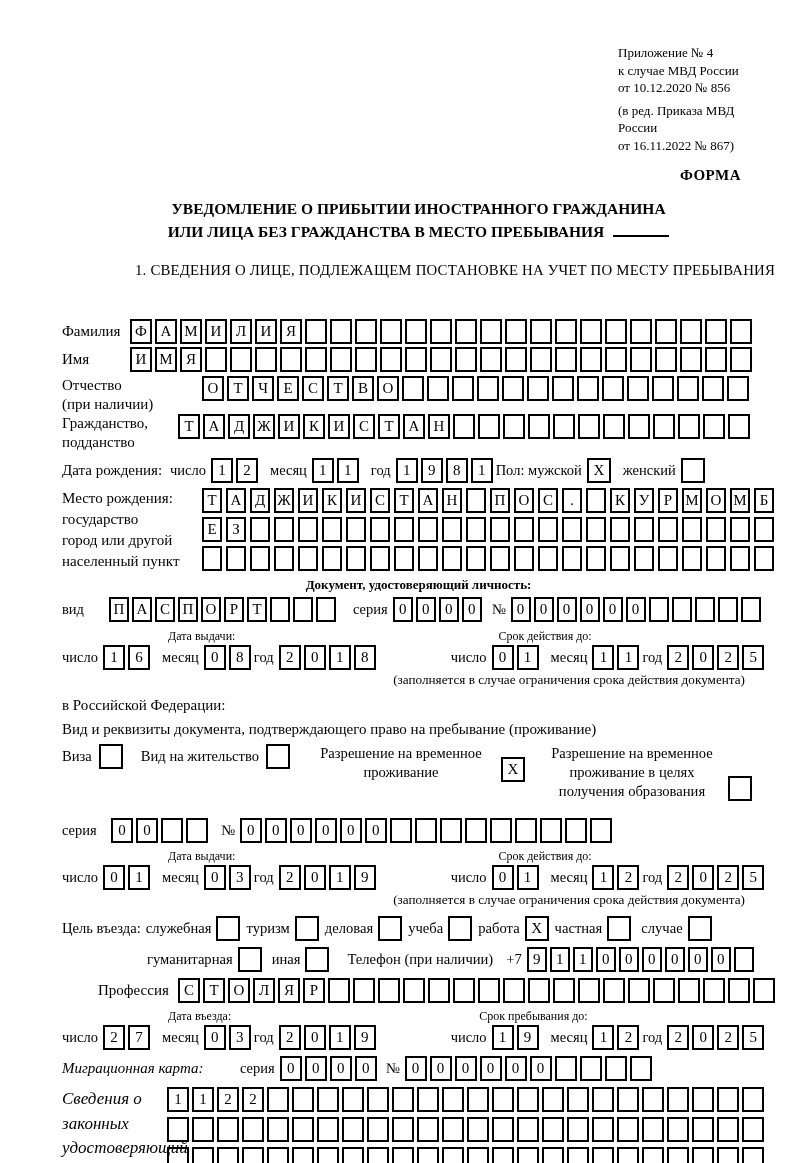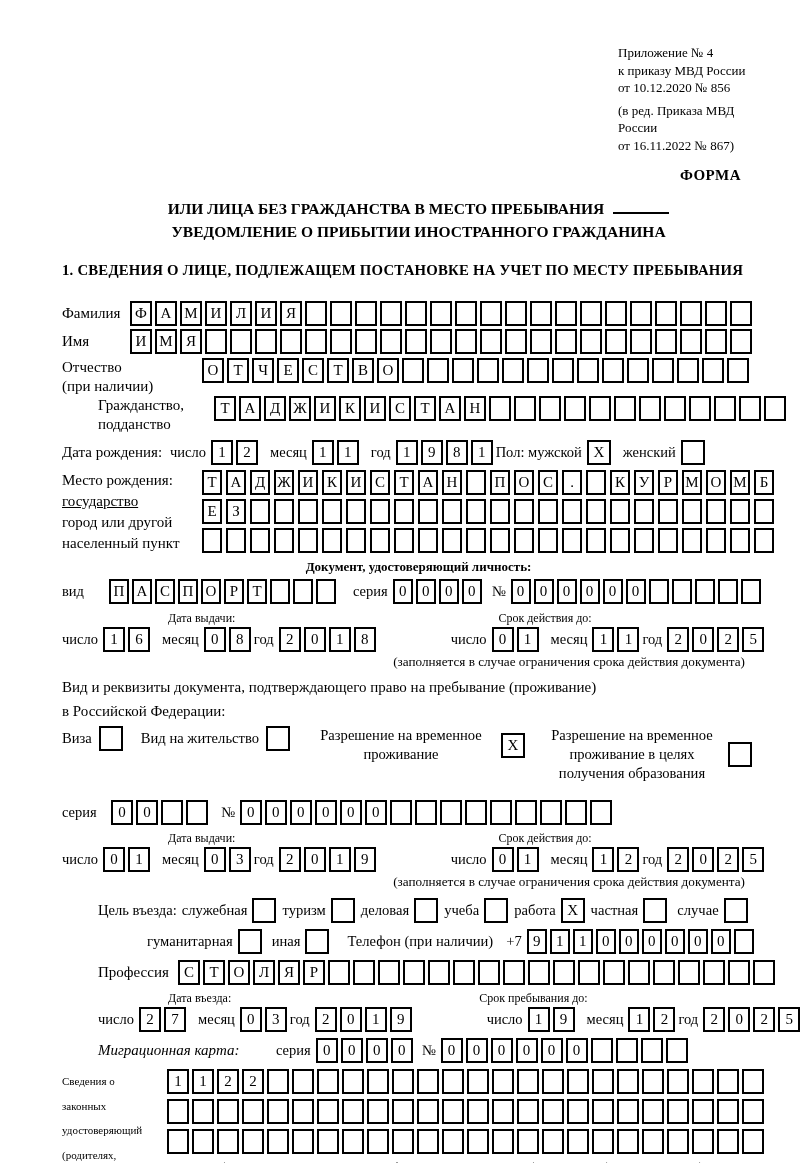--- a/index.html
+++ b/index.html
@@ -3,70 +3,70 @@
 <meta charset="utf-8">
 <style>
   html,body{margin:0;padding:0;background:#fff;}
   .page{position:relative;width:800px;height:1163px;box-sizing:border-box;background:#fff;
         color:#000;font-family:"Liberation Serif",serif;padding:44px 25px 0 62px;overflow:hidden;}
   .hdr{margin-left:556px;font-size:13px;line-height:17.5px;}
   .hdr-gap{height:5px;}
   .forma{font-weight:bold;font-size:15px;text-align:right;padding-right:34px;margin-top:13px;margin-bottom:13px;letter-spacing:.5px;}
   .title{text-align:center;font-weight:bold;font-size:15.5px;line-height:23px;margin-bottom:19px;}
   .tunder{display:inline-block;width:56px;border-bottom:2px solid #000;height:13px;margin-left:9px;}
-  .sech{font-weight:bold;font-size:14.8px;letter-spacing:.2px;margin-bottom:22px;white-space:nowrap;}
+  .sech{font-weight:normal;font-size:14.8px;letter-spacing:.2px;margin-bottom:40px;white-space:nowrap;text-align:right;}
   .row{display:flex;align-items:flex-start;}
   .ai-c{align-items:center;}
   .lbl{font-size:15px;line-height:19px;flex:0 0 auto;}
   .w68{width:68px;} .w140{width:140px;} .w116{width:116px;} .w105{width:105px;} .w150{width:152px;font-style:italic;}
   .cells{display:flex;flex:0 0 auto;}
   .cell{box-sizing:border-box;flex:0 0 auto;width:22px;height:25px;border:2px solid #000;margin-right:3px;
         text-align:center;font-size:15px;line-height:21px;font-family:"Liberation Serif",serif;}
   .c23 .cell{width:20px;margin-right:3px;}
   .c24 .cell{width:20px;margin-right:4px;}
   .cb{box-sizing:border-box;flex:0 0 auto;display:inline-block;width:24px;height:25px;border:2px solid #000;
       text-align:center;font-size:15px;line-height:21px;}
-  .mb3{margin-bottom:3px;} .mb4{margin-bottom:4px;} .mb5{margin-bottom:5px;} .mb6{margin-bottom:6px;margin-left:36px;} .mb8{margin-bottom:8px;}
+  .mb3{margin-bottom:3px;} .mb4{margin-bottom:4px;} .mb5{margin-bottom:5px;} .mb6{margin-bottom:6px;} .mb8{margin-bottom:8px;}
   .dgl{font-size:14.5px;line-height:25px;margin-right:5px;flex:0 0 auto;}
   .mlg{margin-left:9px;}
   .gap72{width:72px;flex:0 0 auto;}
   .dates-headrow{display:flex;font-size:12px;line-height:18px;}
   .dh1{margin-left:106px;} .dh2{margin-left:263px;} .dh2b{margin-left:248px;}
   .note{font-size:13.2px;line-height:16px;text-align:right;padding-right:30px;margin-top:2px;}
   .intro{font-size:15px;line-height:19px;margin-bottom:5px;}
-  .opt{display:flex;align-items:center;flex:0 0 auto;}
+  .opt{display:flex;align-items:flex-end;flex:0 0 auto;}
   .opt-lbl{font-size:14.6px;line-height:19px;margin-right:7px;}
   .opt-c{text-align:center;}
   .w185{width:186px;} .w178{width:178px;}
   .g18{width:18px;flex:0 0 auto;} .g10{width:10px;flex:0 0 auto;} .g6{width:6px;flex:0 0 auto;}
   .pp{font-size:14.6px;line-height:25px;margin-right:5px;flex:0 0 auto;}
   .ind85{margin-left:85px;align-items:flex-end;}
   .repcol{flex:0 0 auto;}
   .repnote{font-size:13.2px;line-height:16px;text-align:center;width:590px;margin-top:3px;}
-  .replbl div{font-size:11px;line-height:24.5px;}
+  .replbl div{font-size:17px;line-height:24.5px;font-style:italic;}
 </style>
 </head>
 <body>
 
 <div class="page">
 
   <div class="hdr">
     <div>Приложение № 4</div>
-    <div>к приказу МВД России</div>
+    <div>к случае МВД России</div>
     <div>от 10.12.2020 № 856</div>
     <div class="hdr-gap"></div>
     <div>(в ред. Приказа МВД России</div>
     <div>от 16.11.2022 № 867)</div>
   </div>
 
   <div class="forma">ФОРМА</div>
 
   <div class="title">
+    <div>УВЕДОМЛЕНИЕ О ПРИБЫТИИ ИНОСТРАННОГО ГРАЖДАНИНА</div>
     <div><span>ИЛИ ЛИЦА БЕЗ ГРАЖДАНСТВА В МЕСТО ПРЕБЫВАНИЯ</span><span class="tunder"></span></div>
-    <div>УВЕДОМЛЕНИЕ О ПРИБЫТИИ ИНОСТРАННОГО ГРАЖДАНИНА</div>
   </div>
 
   <div class="sech">1. СВЕДЕНИЯ О ЛИЦЕ, ПОДЛЕЖАЩЕМ ПОСТАНОВКЕ НА УЧЕТ ПО МЕСТУ ПРЕБЫВАНИЯ</div>
 
   <div class="row ai-c mb3">
     <span class="lbl w68">Фамилия</span>
     <span class="cells">
         <span class="cell">Ф</span>
         <span class="cell">А</span>
         <span class="cell">М</span>
@@ -210,21 +210,21 @@
       </span>
     <span class="dgl" style="">Пол: мужской</span>
     <span class="cb">X</span>
     <span class="dgl" style="margin-left:12px;">женский</span>
     <span class="cb"></span>
   </div>
 
   <div class="row mb3">
     <span class="lbl w140">
       <div style="line-height:21px;">Место рождения:</div>
-      <div style="line-height:21px;text-decoration:underline;">государство</div>
+      <div style="line-height:21px;">государство</div>
       <div style="line-height:21px;">город или другой</div>
       <div style="line-height:21px;">населенный пункт</div>
     </span>
     <span>
       <div class="cells c24 mb4">
           <span class="cell">Т</span>
           <span class="cell">А</span>
           <span class="cell">Д</span>
           <span class="cell">Ж</span>
           <span class="cell">И</span>
@@ -378,22 +378,22 @@
     <span class="dgl">год</span>
     <span class="cells">
         <span class="cell">2</span>
         <span class="cell">0</span>
         <span class="cell">2</span>
         <span class="cell">5</span>
       </span>
   </div>
   <div class="note mb8">(заполняется в случае ограничения срока действия документа)</div>
 
+  <div class="intro">в Российской Федерации:</div>
   <div class="intro">Вид и реквизиты документа, подтверждающего право на пребывание (проживание)</div>
-  <div class="intro">в Российской Федерации:</div>
 
   <div class="row" style="margin-bottom:4px;min-height:70px;">
     <span class="opt">
       <span class="opt-lbl" style="line-height:25px;">Виза</span>
       <span class="cb"></span>
     </span>
     <span class="g18"></span>
     <span class="opt">
       <span class="opt-lbl" style="line-height:25px;">Вид на жительство</span>
       <span class="cb"></span>

